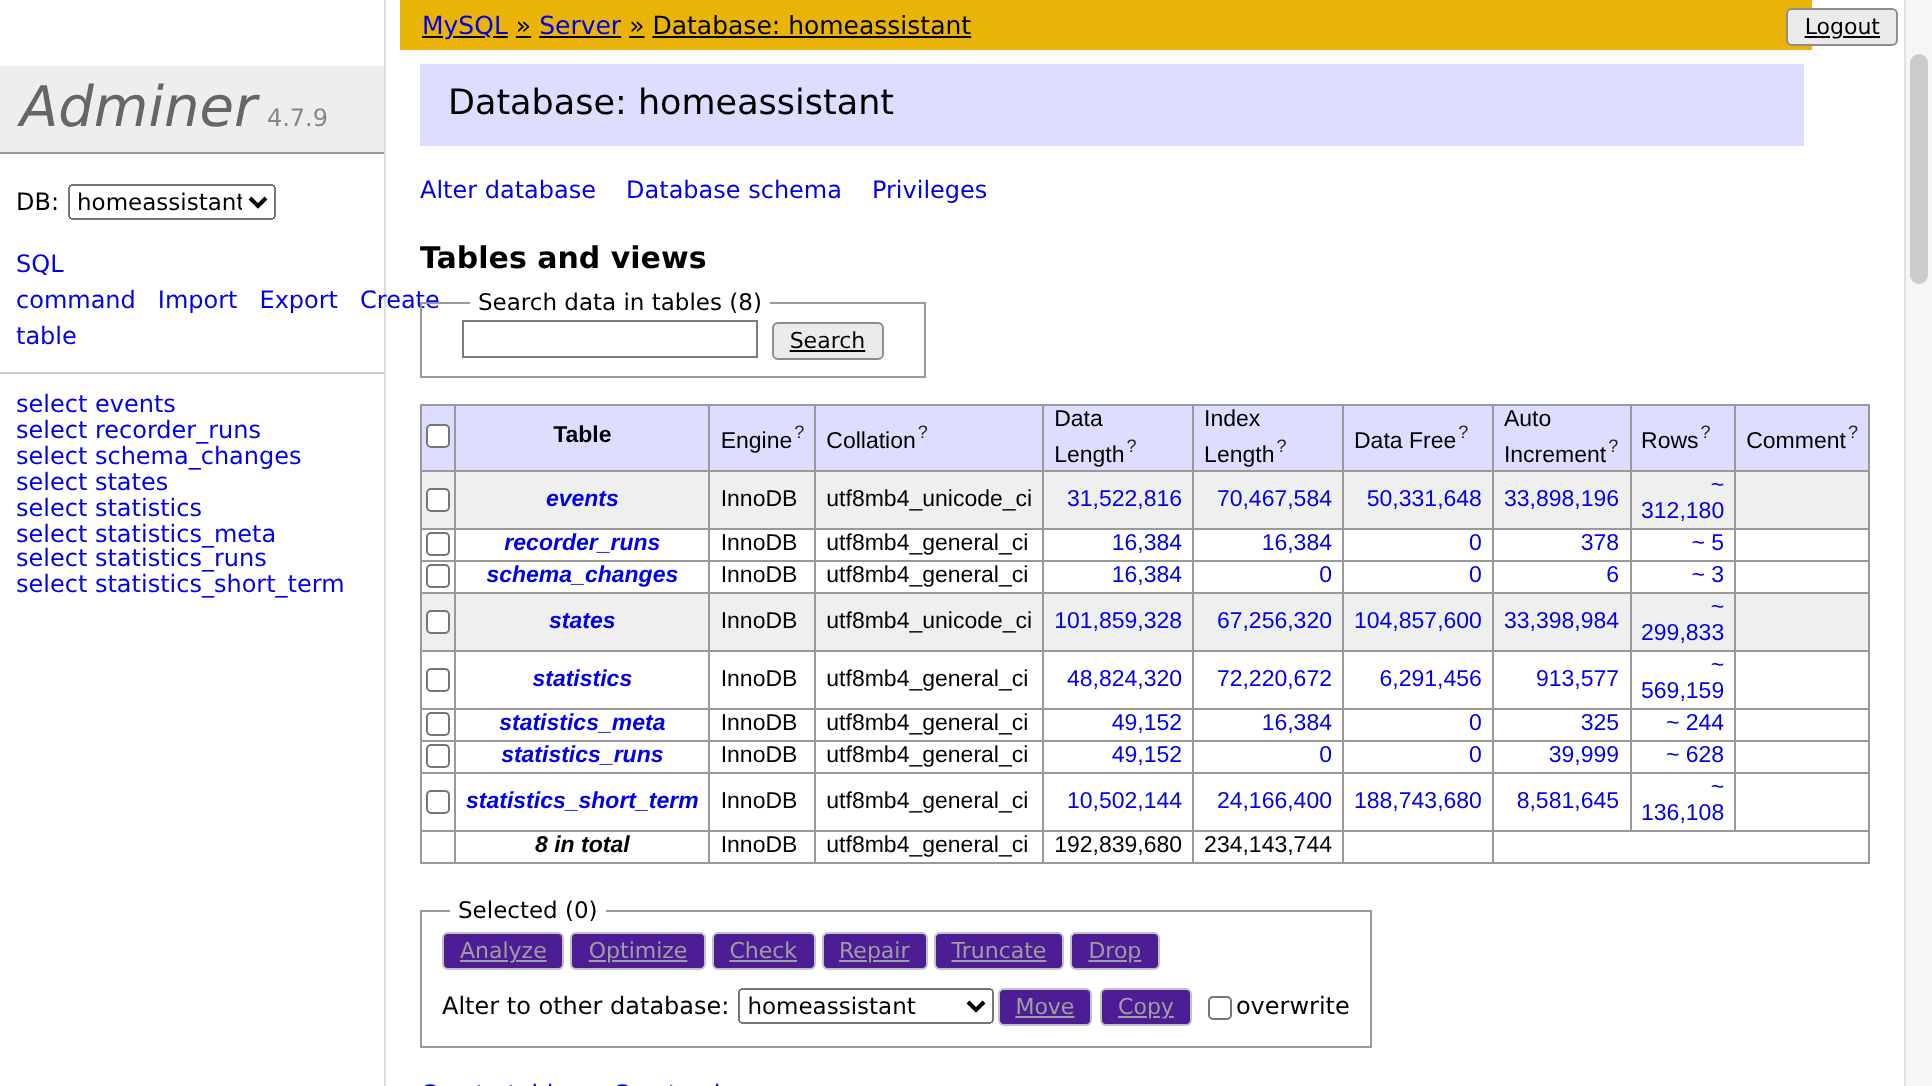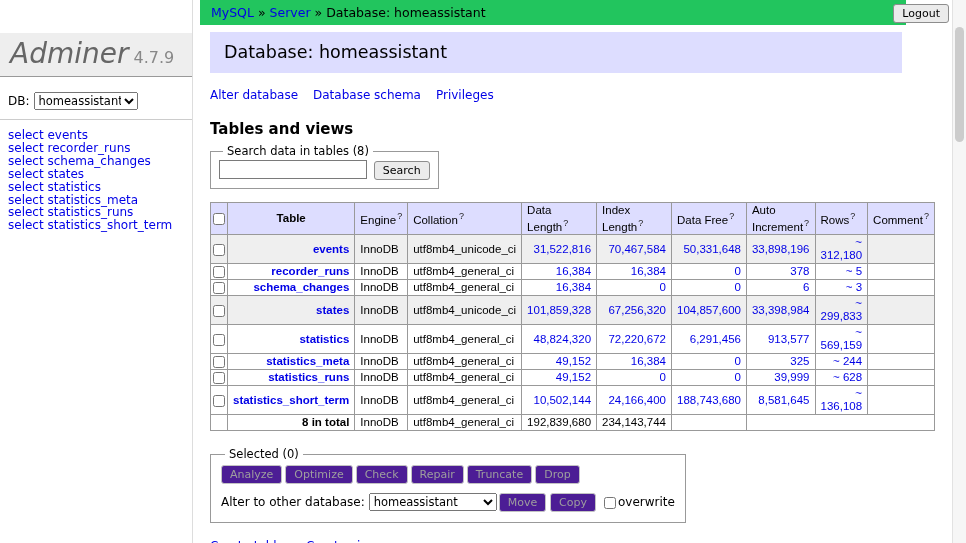--- a/index.html
+++ b/index.html
@@ -6,68 +6,68 @@
   html, body { margin:0; padding:0; }
   body {
     position:relative; width:966px; height:543px; overflow:hidden;
     background:#fff; color:#000;
     font-family:"DejaVu Sans", sans-serif; font-size:12px;
   }
   a { color:#0000e6; text-decoration:none; cursor:pointer; }
   button {
     font-family:"DejaVu Sans", sans-serif; font-size:11px;
     padding:2px 8px; background:#ebebeb; border:1px solid #8d8d8d;
-    border-radius:3px; color:#000;
+    border-radius:3px; color:#000;text-decoration:underline;
   }
   button:disabled { color:#9e9e9e; border-color:#c3c3c3; background:#4c1d95; }
   select { font-family:"DejaVu Sans", sans-serif; font-size:11.5px; }
   input[type=text] { font-size:12px; border:1px solid #7a7a7a; padding:1px 3px; height:19px; }
   input[type=checkbox] { width:12px; height:12px; margin:0; vertical-align:middle; }
 
   .lang-row { position:absolute; left:8px; top:5px; }
   .lang-row label { margin-right:5px; }
   .lang-row select { width:88px; }
 
   .breadcrumb {
     position:absolute; left:200px; top:0; width:706px; height:25px;
-    background:#22c55e; line-height:25px; padding-left:11px; font-size:12.5px;
+    background:#eab308; line-height:25px; padding-left:11px; font-size:12.5px;text-decoration:underline;
   }
   .breadcrumb .sep { margin:0 4px; color:#000; }
 
   .logout-btn { position:absolute; top:4px; right:17px; }
 
   .sidebar { position:absolute; left:0; top:0; width:193px; height:543px; border-right:1px solid #ddd; background:#fff; }
   .sidebar h1 { margin:33px 0 0; background:#eeeeee; border-bottom:1px solid #999; padding:4px 10px 6px; font-weight:normal; }
   .logo { font-size:28px; font-style:italic; color:#666; }
-  .version { font-size:16px; color:#888; margin-left:5px; }
+  .version { font-size:12px; color:#888; margin-left:5px; }
   .db-row { margin:15px 0 0 8px; }
   .db-row select { width:104px; margin-left:4px; }
   .actions { margin:13px 0 0 8px; width:178px; line-height:18px; }
   .actions a { margin-right:11px; }
   .menu-sep { border-bottom:1px solid #ccc; margin-top:9px; }
   .table-list { margin:9px 0 0 8px; }
   .table-list a { display:block; font-size:12px; line-height:12.9px; }
 
   .main { position:absolute; left:210px; top:25px; width:692px; }
   .main h2 { margin:7px 0 0; background:#ddddff; padding:10px 14px 11px; font-size:17.5px; font-weight:normal; }
   .nav-links { margin:15px 0 0; }
   .nav-links a { margin-right:15px; }
   h3 { font-size:15px; margin:18px 0 0; font-weight:bold; }
 
   fieldset { border:1px solid #999; }
   fieldset legend { font-size:11.5px; padding:0 4px; margin-left:4px; }
-  .search-fs { display:inline-block; margin:6px 0 0; padding:2px 8px 8px; }
+  .search-fs { display:inline-block; margin:6px 0 0; padding:2px 20px 8px; }
   .search-fs input { width:148px; margin-right:3px; }
 
   table.db { border-collapse:collapse; margin-top:13px; font-family:"Liberation Sans", sans-serif; font-size:11.5px; }
   table.db th, table.db td { border:1px solid #999; padding:1px 5px; line-height:13px; height:16px; }
   table.db thead td, table.db thead th { background:#ddddff; font-weight:normal; text-align:left; }
   table.db thead th { font-weight:bold; text-align:center; }
   sup.help { font-size:9px; margin-left:1px; color:#222; }
-  table.db tbody th { text-align:right; }
+  table.db tbody th { text-align:center;font-style:italic; }
   table.db tbody th a { font-weight:bold; }
   table.db td.check { text-align:center; padding:1px 2px; }
   table.db td.num { text-align:right; }
   tr.shaded td, tr.shaded th { background:#efefef; }
   td.noborder { border:none; }
 
   .selected-fs { display:inline-block; margin:16px 0 0; padding:4px 10px 10px; }
   .btn-row button { margin-right:3px; }
   .move-row { margin-top:9px; font-size:12px; }
   .move-row select { width:128px; margin:0 2px 0 4px; }
@@ -94,20 +94,23 @@
   </div>
 
   <button class="logout-btn">Logout</button>
 
   <div class="sidebar">
     <h1>
       <span class="logo">Adminer</span><span class="version">4.7.9</span>
     </h1>
     <div class="db-row">
       <label>DB:</label><select><option>homeassistant</option></select>
+    </div>
+    <div class="actions">
+      <a>SQL command</a><a>Import</a><a>Export</a><a>Create table</a>
     </div>
     <div class="menu-sep"></div>
     <div class="table-list">
       <a>select events</a>
       <a>select recorder_runs</a>
       <a>select schema_changes</a>
       <a>select states</a>
       <a>select statistics</a>
       <a>select statistics_meta</a>
       <a>select statistics_runs</a>

